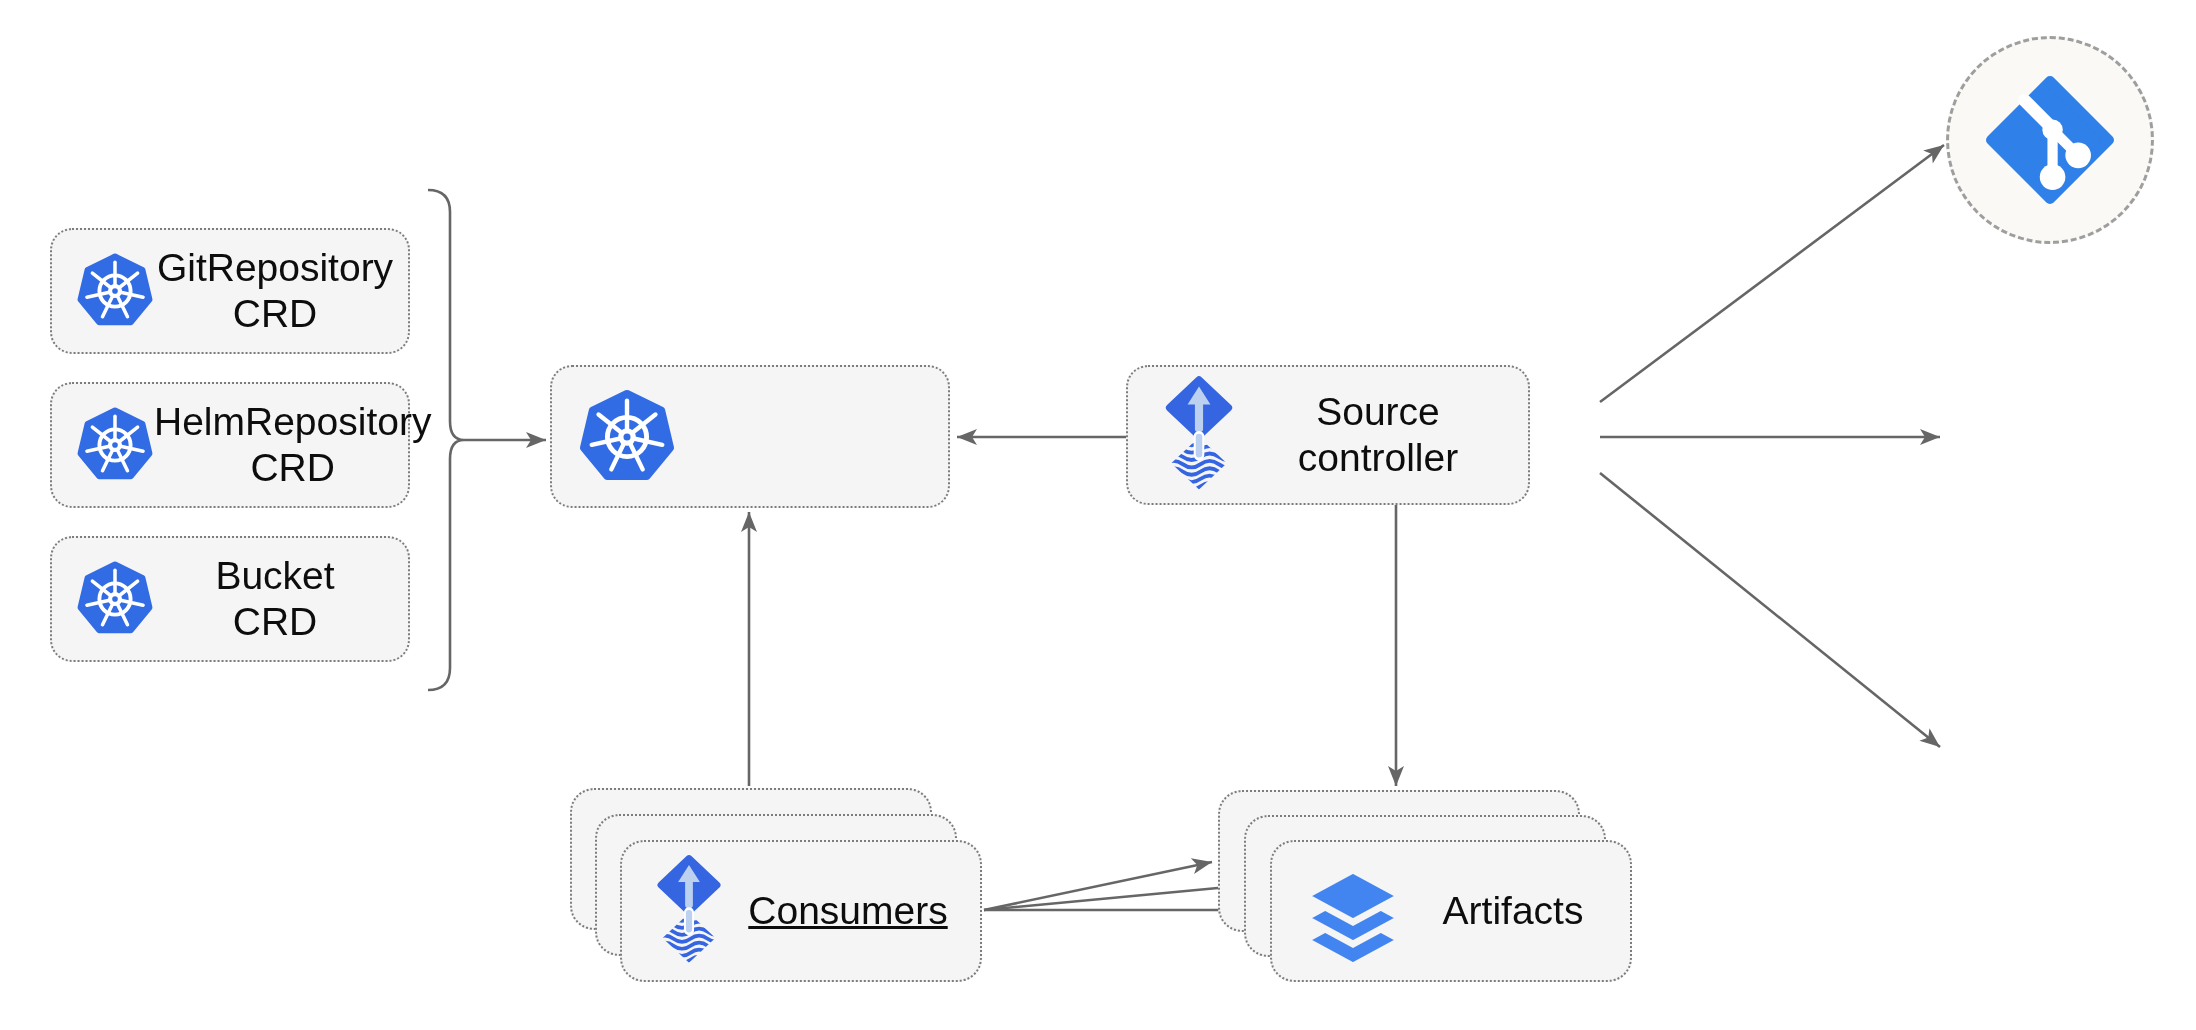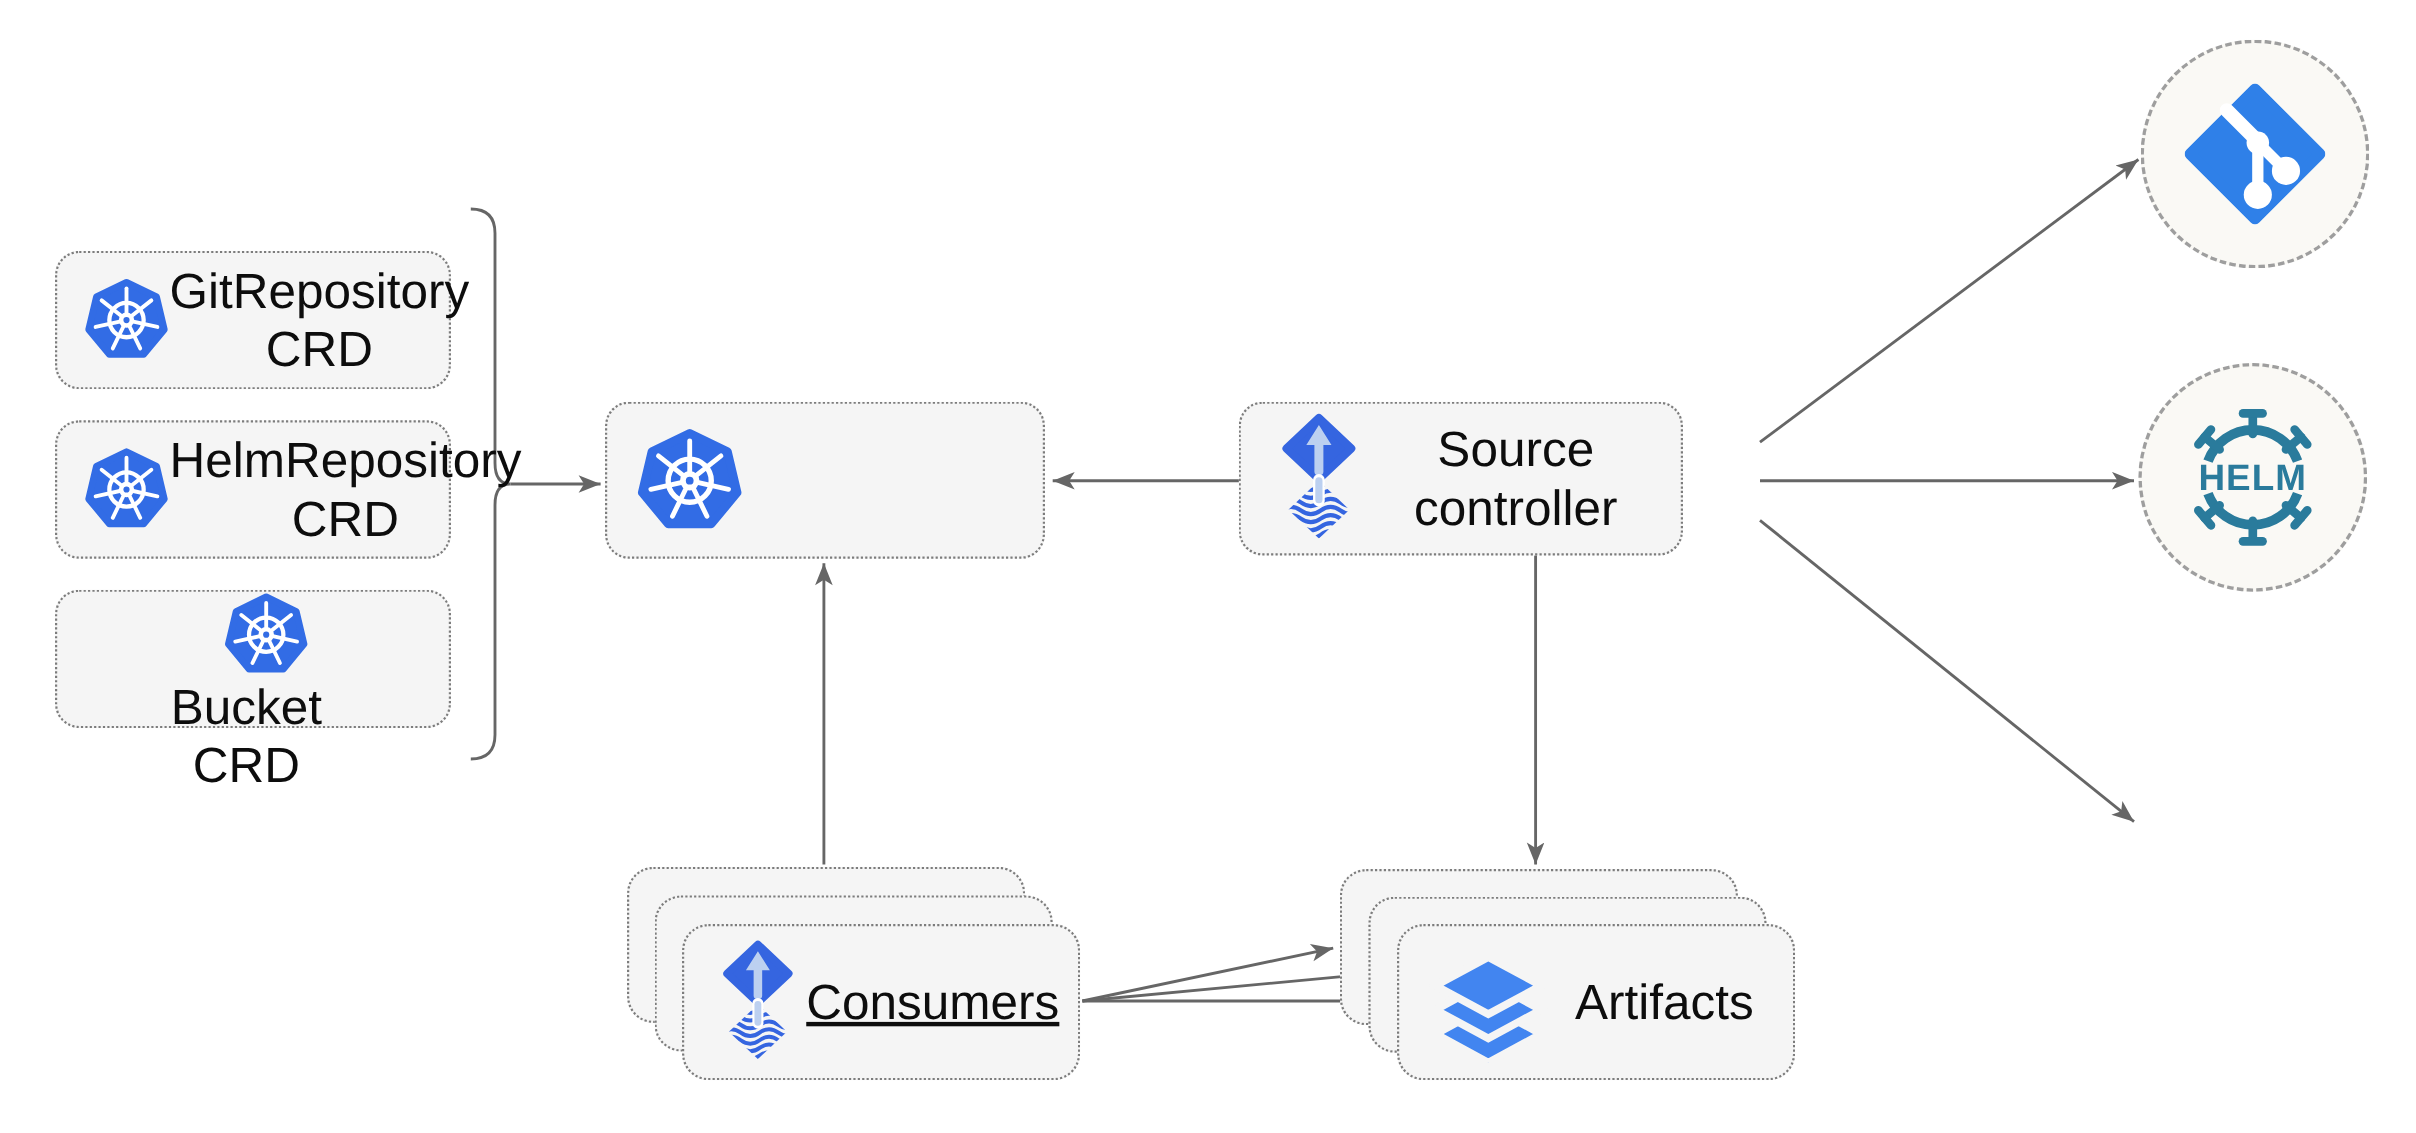--- a/index.html
+++ b/index.html
@@ -8,21 +8,21 @@
     font-family:"Liberation Sans",sans-serif;color:#0d0d0d;overflow:hidden;
   }
   svg{display:block;}
   #connector-layer{position:absolute;left:0;top:0;pointer-events:none;}
   .node{
     position:absolute;box-sizing:border-box;
     background:#f5f5f5;border:2px dotted #7c7c7c;border-radius:22px;
     display:flex;align-items:center;
   }
   .node .icon-wrap{flex:0 0 auto;display:flex;align-items:center;justify-content:center;}
-  .node-label{flex:1;text-align:center;font-size:45px;line-height:1.18;color:#0d0d0d;padding-right:12px;}
+  .node-label{flex:1;text-align:center;font-size:39px;line-height:1.18;color:#0d0d0d;padding-right:12px;}
   .node-label span{display:block;}
   .stack-box{
     position:absolute;box-sizing:border-box;
     background:#f5f5f5;border:2px dotted #7c7c7c;border-radius:24px;
   }
   .ext-circle{
     position:absolute;box-sizing:border-box;width:208px;height:208px;border-radius:50%;
     background:#faf9f5;border:3px dashed #9e9e9e;
     display:flex;align-items:center;justify-content:center;
   }
@@ -109,21 +109,21 @@
       <svg width="78" height="78" viewBox="0 0 100 100">
           <use href="#sym-k8s"></use>
         </svg>
     </span>
     <span class="node-label">
       <span>HelmRepository</span>
       <span>CRD</span>
     </span>
   </div>
 
-  <div class="node" style="left:50px;top:536px;width:360px;height:126px;flex-direction:column;">
+  <div class="node" style="left:50px;top:536px;width:360px;height:126px;">
     <span class="icon-wrap" style="padding-left:24px;">
       <svg width="78" height="78" viewBox="0 0 100 100">
           <use href="#sym-k8s"></use>
         </svg>
     </span>
     <span class="node-label">
       <span>Bucket</span>
       <span>CRD</span>
     </span>
   </div>
@@ -183,38 +183,15 @@
         <line x1="30" y1="19" x2="52" y2="41" stroke-width="10"></line>
         <line x1="52" y1="42" x2="71" y2="61" stroke-width="8"></line>
         <line x1="52" y1="42" x2="52" y2="78" stroke-width="8"></line>
       </g>
       <circle cx="52" cy="42" r="8" fill="#ffffff"></circle>
       <circle cx="72" cy="62" r="10" fill="#ffffff"></circle>
       <circle cx="52" cy="79" r="10" fill="#ffffff"></circle>
     </svg>
   </div>
 
-  <div class="ext-circle" style="left:1944px;top:330px;">
-    <svg width="138" height="138" viewBox="0 0 140 140">
-      <g stroke="#2a7b9c" fill="none" stroke-width="9">
-        <path d="M28.7,55 A44,44 0 0 1 111.3,55"></path>
-        <path d="M111.3,85 A44,44 0 0 1 28.7,85"></path>
-      </g>
-      <g stroke="#2a7b9c" stroke-width="8" stroke-linecap="round">
-        <line x1="70" y1="30" x2="70" y2="12"></line>
-        <line x1="61" y1="11" x2="79" y2="11"></line>
-        <line x1="100.6" y1="44.3" x2="114.4" y2="32.7"></line>
-        <line x1="108.6" y1="25.8" x2="120.2" y2="39.6"></line>
-        <line x1="39.4" y1="44.3" x2="25.6" y2="32.7"></line>
-        <line x1="31.4" y1="25.8" x2="19.8" y2="39.6"></line>
-        <line x1="70" y1="110" x2="70" y2="128"></line>
-        <line x1="61" y1="129" x2="79" y2="129"></line>
-        <line x1="100.6" y1="95.7" x2="114.4" y2="107.3"></line>
-        <line x1="108.6" y1="114.2" x2="120.2" y2="100.4"></line>
-        <line x1="39.4" y1="95.7" x2="25.6" y2="107.3"></line>
-        <line x1="31.4" y1="114.2" x2="19.8" y2="100.4"></line>
-      </g>
-      <text x="70" y="82" text-anchor="middle" font-family="Liberation Sans, sans-serif" font-size="34" font-weight="bold" letter-spacing="1" fill="#2a7b9c">HELM</text>
-    </svg>
-  </div>
 
 
 </div>
 
 </body></html>

